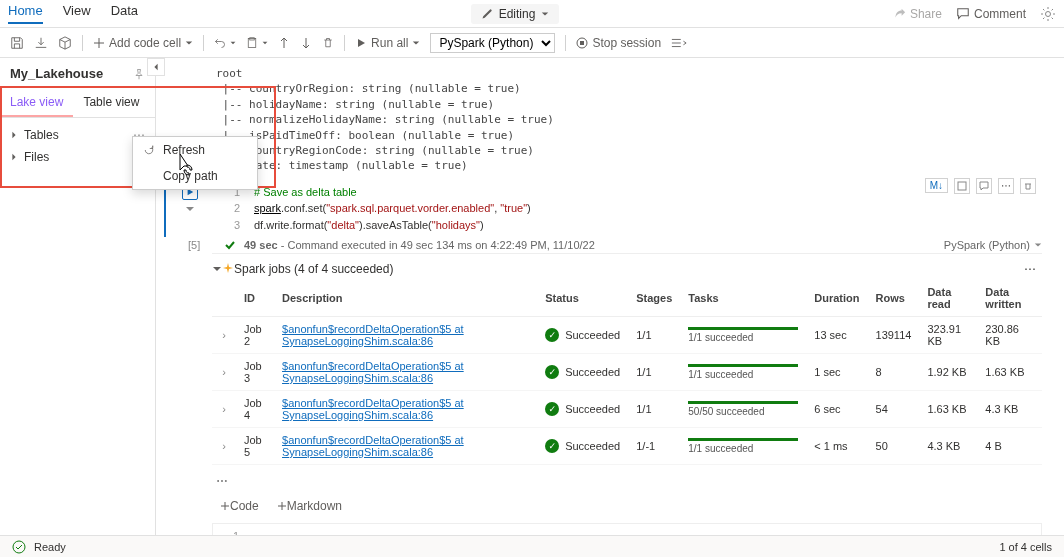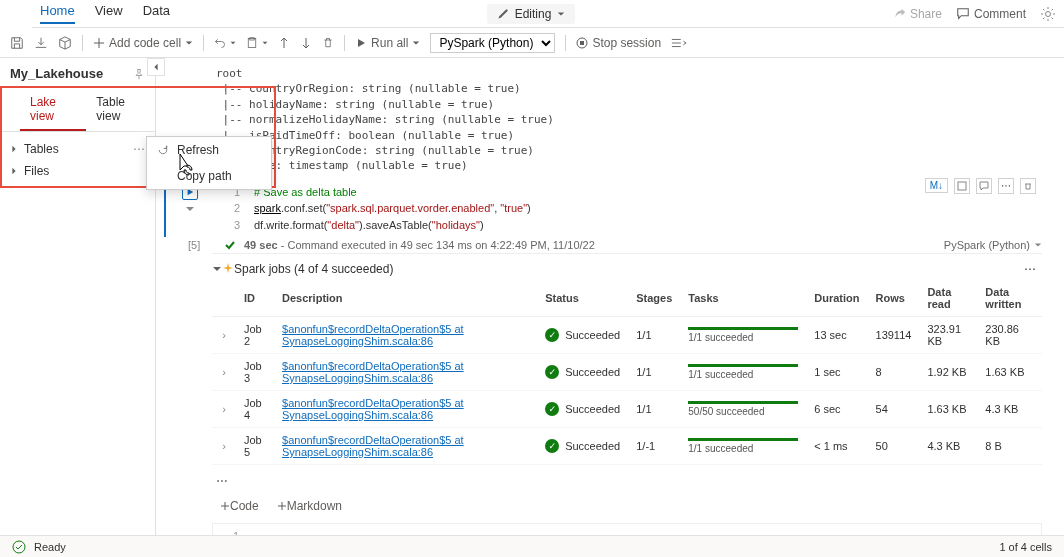--- a/index.html
+++ b/index.html
@@ -1,19 +1,19 @@
 <!DOCTYPE html>
 <html><head>
 <meta charset="utf-8">
 <style>
 * { box-sizing: border-box; margin: 0; padding: 0; font-family: "Segoe UI", Arial, sans-serif; }
 body { width: 1064px; height: 557px; overflow: hidden; background: #fff; font-size: 12px; color: #323130; }
 
 
-.topbar { height: 28px; display: flex; align-items: center; border-bottom: 1px solid #e1e1e1; padding: 0 8px; gap: 18px; margin-left: 32px; }
+.topbar { height: 28px; display: flex; align-items: center; border-bottom: 1px solid #e1e1e1; padding: 0 8px; gap: 18px; }
 .topbar-left { display: flex; gap: 20px; }
 .topbar-item { font-size: 13px; cursor: pointer; }
 .topbar-item.active { color: #0f6cbd; border-bottom: 2px solid #0f6cbd; padding-bottom: 4px; }
 .topbar-center { margin-left: auto; margin-right: auto; display: flex; align-items: center; gap: 6px; background: #f5f5f5; padding: 3px 10px; border-radius: 3px; }
 .topbar-right { display: flex; gap: 14px; align-items: center; }
 .topbar-right .btn { display: flex; align-items: center; gap: 4px; cursor: pointer; color: #605e5c; }
 
 
 .toolbar { height: 30px; display: flex; align-items: center; padding: 0 10px; gap: 10px; border-bottom: 1px solid #e1e1e1; color: #605e5c; }
 .toolbar .sep { width: 1px; height: 16px; background: #d1d1d1; }
@@ -23,29 +23,29 @@
 
 .main { display: flex; height: calc(100% - 28px - 30px - 22px); }
 
 
 .sidebar { width: 156px; border-right: 1px solid #e1e1e1; display: flex; flex-direction: column; position: relative; }
 .sidebar-header { padding: 8px 10px; display: flex; align-items: center; justify-content: space-between; }
 .sidebar-title { font-weight: 600; font-size: 13px; }
 .collapse-chev { position: absolute; right: -10px; top: 0px; width: 18px; height: 18px; border: 1px solid #e1e1e1; background: #fff; display: flex; align-items: center; justify-content: center; cursor: pointer; }
 .view-tabs { display: flex; border-bottom: 1px solid #e1e1e1; }
 .view-tab { padding: 6px 10px; font-size: 12px; cursor: pointer; }
-.view-tab.active { color: #b91c1c; border-bottom: 2px solid #b91c1c; margin-left: 20px; }
+.view-tab.active { color: #8b5cf6; border-bottom: 2px solid #fca5a5; }
 .tree { padding: 6px 4px; flex: 1; }
 .tree-item { display: flex; align-items: center; gap: 6px; padding: 4px 6px; cursor: pointer; position: relative; }
 .tree-item .caret { width: 8px; }
 .tree-item .more { position: absolute; right: 6px; color: #888; }
 .tree-redbox { border: 2px solid #e74c3c; position: absolute; left: 0; top: 86px; width: 276px; height: 102px; pointer-events: none; }
 
 
-.ctx-menu { position: absolute; left: 146px; top: 136px; width: 126px; background: #fff; border: 1px solid #ccc; box-shadow: 0 4px 10px rgba(0,0,0,0.15); z-index: 50; }
+.ctx-menu { position: absolute; left: 132px; top: 136px; width: 126px; background: #fff; border: 1px solid #ccc; box-shadow: 0 4px 10px rgba(0,0,0,0.15); z-index: 50; }
 .ctx-item { display: flex; align-items: center; gap: 8px; padding: 6px 10px; cursor: pointer; font-size: 12px; }
 
 
 .notebook { flex: 1; overflow: auto; padding: 8px 22px 8px 8px; position: relative; }
 
 
 .schema-out { font-family: Consolas, monospace; font-size: 11px; color: #444; margin: 0 0 6px 52px; white-space: pre; line-height: 1.4; }
 
 
 .cell { position: relative; margin-left: 0; }
@@ -403,21 +403,21 @@
   <td>1/-1</td>
   <td>
                   <div class="taskbar">
                     <div class="bar"></div>
                     <div class="txt">1/1 succeeded</div>
                   </div>
                 </td>
   <td>&lt; 1 ms</td>
   <td>50</td>
   <td>4.3 KB</td>
-  <td>8 B</td>
+  <td>4 B</td>
               </tr>
             </tbody>
         </table>
         <div style="padding:6px 0 0 4px;color:#888;font-weight:bold">…</div>
       </div>
     </div>
 
     <div class="addcell-row">
       <span class="addcell-btn">
           <svg width="10" height="10" viewBox="0 0 10 10">

